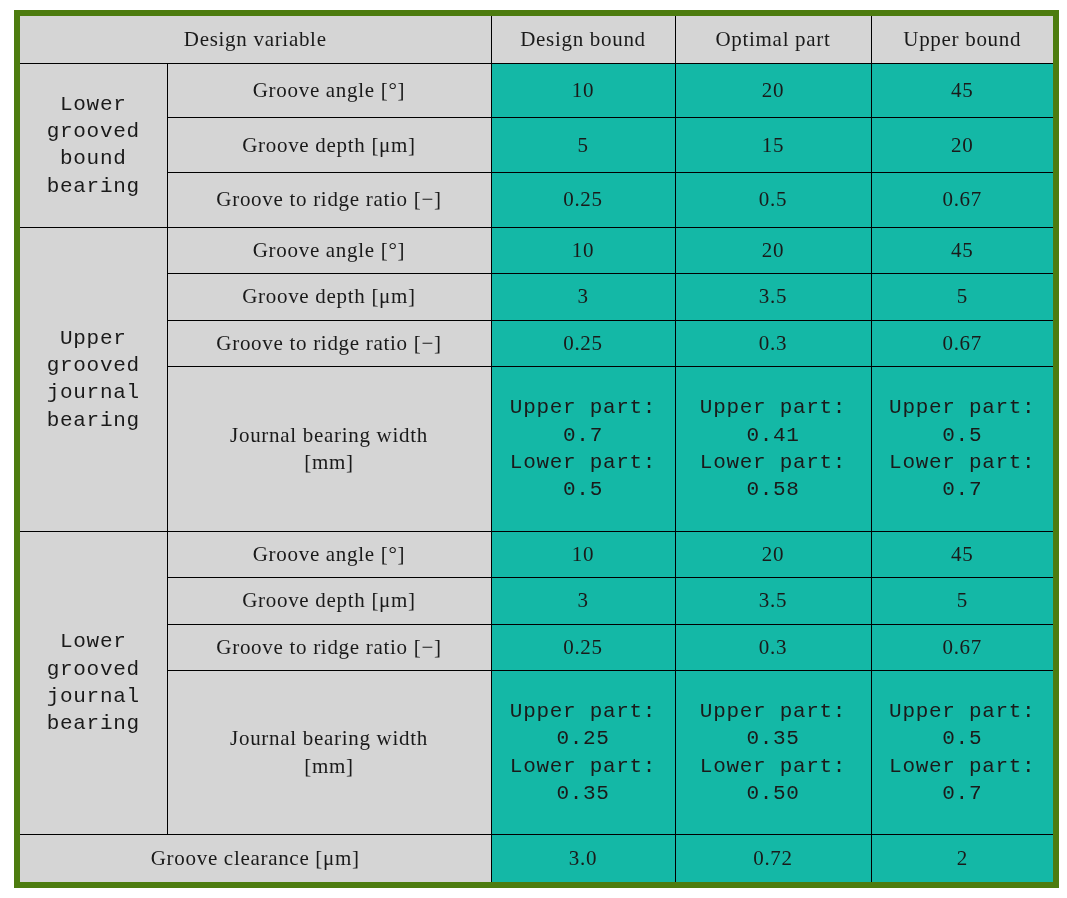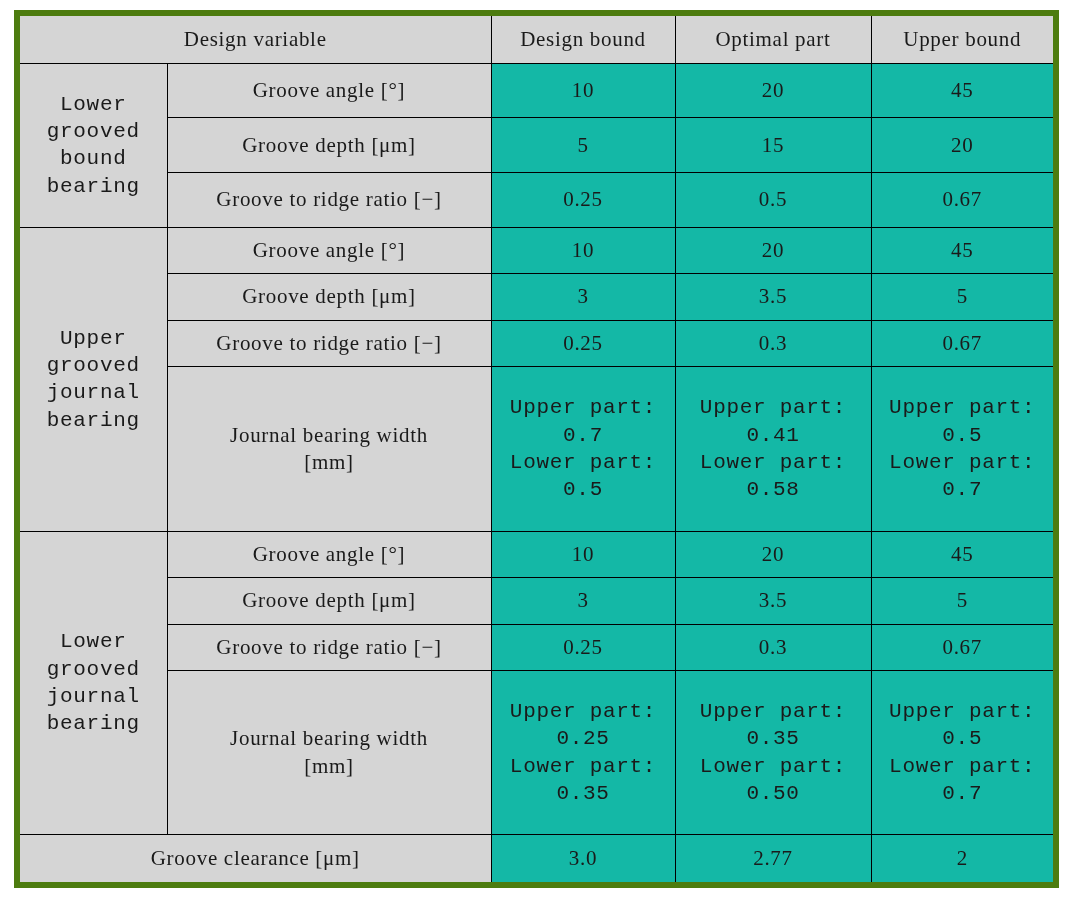--- a/index.html
+++ b/index.html
@@ -239,19 +239,19 @@
             <span class="ln">0.5</span>
             <span class="ln">Lower part:</span>
             <span class="ln">0.7</span>
           </span>
         </td>
       </tr>
 
       <tr>
         <td class="shade" colspan="2">Groove clearance [μm]</td>
         <td class="plain">3.0</td>
-        <td class="plain">2.77</td>
+        <td class="plain">0.72</td>
         <td class="plain">2</td>
       </tr>
 
     </tbody>
   </table>
 </div>
 
 </body></html>

